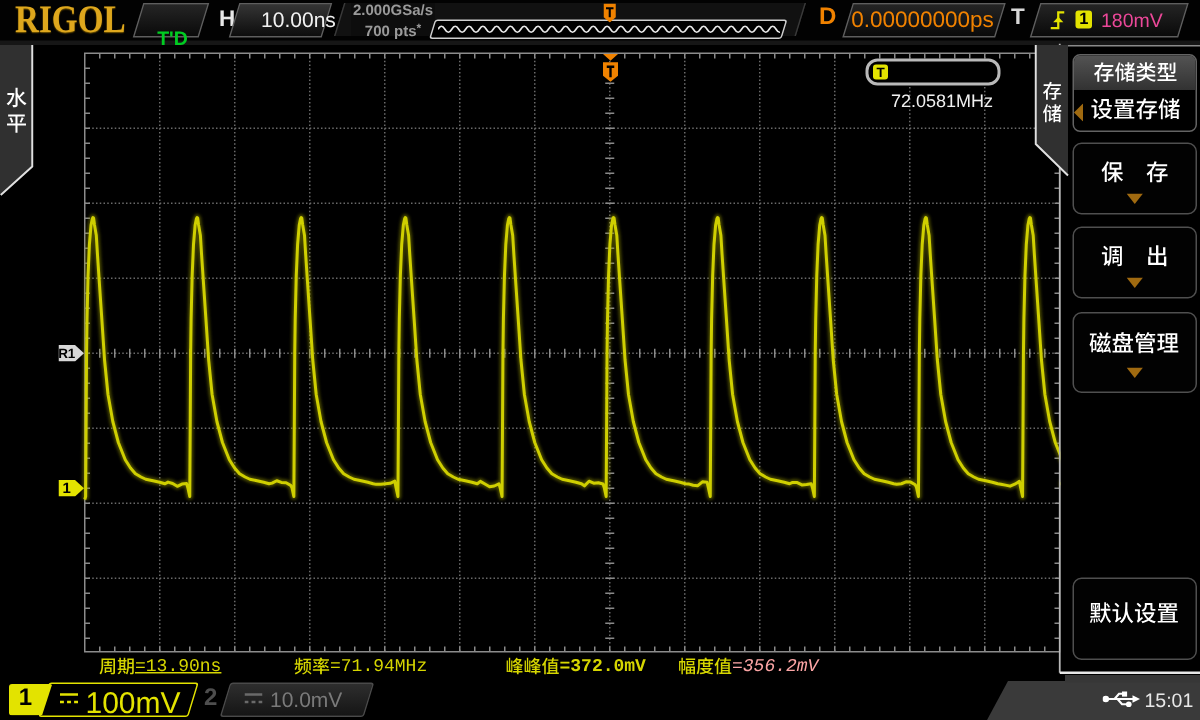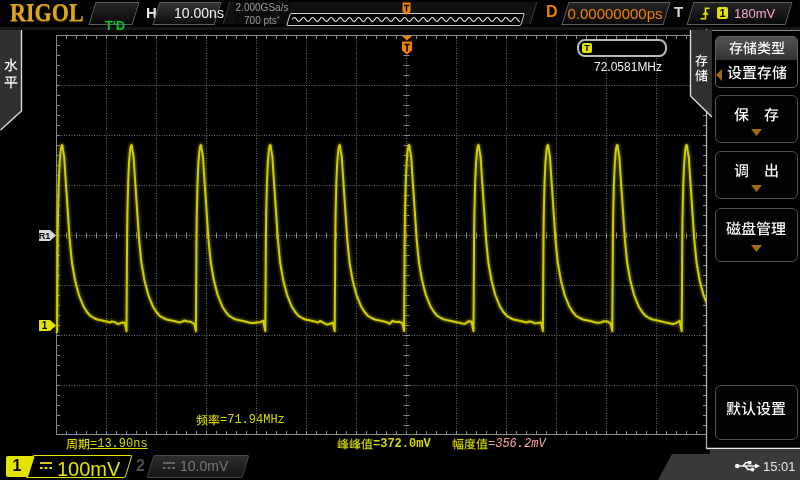--- a/index.html
+++ b/index.html
@@ -41,40 +41,40 @@
 <div class="abs" style="left:0;top:0;width:800px;height:27px;background:#020202;"></div>
 <div class="abs" style="left:0;top:27px;width:800px;height:3px;background:#161616;"></div>
 <div class="abs" style="left:10px;top:-2px;font-family:'Liberation Serif',serif;font-weight:bold;font-size:26px;letter-spacing:0px;color:#dea71d;text-shadow:0 1px 1px #7a5a00;transform:scaleX(0.85);transform-origin:0 0;">RIGOL</div>
 <div class="abs" style="left:92px;top:2px;width:42px;height:21px;background:linear-gradient(#252525,#0a0a0a);border:1px solid #5e5e5e;transform:skewX(-17deg);"></div>
 <div class="abs" style="left:97px;top:5px;width:36px;text-align:center;font-size:13px;font-weight:bold;color:#00cc22;margin-top:13px;">T'D</div>
 <div class="abs" style="left:146px;top:4px;font-size:15px;font-weight:bold;color:#e8e8e8;">H</div>
 <div class="abs" style="left:156px;top:2px;width:60px;height:21px;background:linear-gradient(#343434,#0d0d0d);border:1px solid #5e5e5e;transform:skewX(-17deg);"></div>
 <div class="abs" style="left:157px;top:5px;width:84px;text-align:center;font-size:14px;color:#f2f2f2;">10.00ns</div>
 <div class="abs" style="left:226px;top:2px;width:306px;height:22px;background:#111;border-left:1px solid #3a3a3a;border-right:1px solid #3a3a3a;transform:skewX(-17deg);"></div>
 <div class="abs" style="left:234px;top:2px;width:56px;height:22px;background:#0d0d0d;"></div>
-<div class="abs" style="left:234px;top:2px;width:56px;text-align:center;font-size:10px;line-height:11px;color:#9a9a9a;z-index:3;">2.000GSa/s<br>700&nbsp;pts<span style="font-size:8px;vertical-align:3px">*</span></div>
+<div class="abs" style="left:234px;top:2px;width:56px;text-align:center;font-size:10px;line-height:11px;color:#9a9a9a;z-index:3;font-weight:bold;">2.000GSa/s<br>700&nbsp;pts<span style="font-size:8px;vertical-align:3px">*</span></div>
 <div class="abs" style="left:288px;top:13px;width:233px;height:11px;border:1px solid #cfcfcf;border-radius:2px;background:#000;transform:skewX(-17deg);"></div>
 <svg class="abs" style="left:292px;top:14px" width="228" height="11" viewBox="0 0 228 11">
     <path d="M0 5.5 q2.30 -4.00 4.60 0 q2.30 4.00 4.60 0 q2.30 -4.00 4.60 0 q2.30 4.00 4.60 0 q2.30 -4.00 4.60 0 q2.30 4.00 4.60 0 q2.30 -4.00 4.60 0 q2.30 4.00 4.60 0 q2.30 -4.00 4.60 0 q2.30 4.00 4.60 0 q2.30 -4.00 4.60 0 q2.30 4.00 4.60 0 q2.30 -4.00 4.60 0 q2.30 4.00 4.60 0 q2.30 -4.00 4.60 0 q2.30 4.00 4.60 0 q2.30 -4.00 4.60 0 q2.30 4.00 4.60 0 q2.30 -4.00 4.60 0 q2.30 4.00 4.60 0 q2.30 -4.00 4.60 0 q2.30 4.00 4.60 0 q2.30 -4.00 4.60 0 q2.30 4.00 4.60 0 q2.30 -4.00 4.60 0 q2.30 4.00 4.60 0 q2.30 -4.00 4.60 0 q2.30 4.00 4.60 0 q2.30 -4.00 4.60 0 q2.30 4.00 4.60 0 q2.30 -4.00 4.60 0 q2.30 4.00 4.60 0 q2.30 -4.00 4.60 0 q2.30 4.00 4.60 0 q2.30 -4.00 4.60 0 q2.30 4.00 4.60 0 q2.30 -4.00 4.60 0 q2.30 4.00 4.60 0 q2.30 -4.00 4.60 0 q2.30 4.00 4.60 0 q2.30 -4.00 4.60 0 q2.30 4.00 4.60 0 q2.30 -4.00 4.60 0 q2.30 4.00 4.60 0 q2.30 -4.00 4.60 0 q2.30 4.00 4.60 0 q2.30 -4.00 4.60 0 q2.30 4.00 4.60 0 q2.30 -4.00 4.60 0 q2.30 4.00 4.60 0" fill="none" stroke="#e8e8e8" stroke-width="1.1"></path>
   </svg>
 <svg class="abs" style="left:402px;top:2px" width="9" height="13" viewBox="0 0 9 13">
     <path d="M0.5 0.5h8v9L4.5 13L0.5 9.5z" fill="#f08200"></path>
     <path d="M2 3.5h5M4.5 3.5v6" stroke="#000" stroke-width="1.4" fill="none"></path>
   </svg>
 <div class="abs" style="left:546px;top:3px;font-size:16px;font-weight:bold;color:#f08200;">D</div>
 <div class="abs" style="left:565px;top:2px;width:100px;height:21px;background:linear-gradient(#242424,#0a0a0a);border:1px solid #5e5e5e;transform:skewX(-17deg);"></div>
 <div class="abs" style="left:563px;top:5px;width:104px;text-align:center;font-size:15px;color:#f08200;">0.00000000ps</div>
 <div class="abs" style="left:674px;top:3px;font-size:15px;font-weight:bold;color:#d8d8d8;">T</div>
 <div class="abs" style="left:690px;top:2px;width:97px;height:21px;background:linear-gradient(#242424,#0a0a0a);border:1px solid #5e5e5e;transform:skewX(-17deg);"></div>
 <svg class="abs" style="left:700px;top:7px" width="11" height="13" viewBox="0 0 11 13">
     <path d="M0.5 11.7h5V1.2h4" fill="none" stroke="#e3e300" stroke-width="1.5"></path>
     <path d="M5.5 4.2l-3.4 3.6h6.8z" fill="#e3e300"></path>
   </svg>
 <div class="abs" style="left:717px;top:7px;width:11px;height:12px;background:#e3e300;border-radius:2px;color:#000;font-size:11px;font-weight:bold;text-align:center;line-height:12px;">1</div>
-<div class="abs" style="left:734px;top:6px;font-size:13px;color:#f9a8d4;">180mV</div>
+<div class="abs" style="left:734px;top:6px;font-size:13px;color:#ec4899;">180mV</div>
 <div class="abs" style="left:0;top:30px;width:22px;height:100px;background:#303030;clip-path:polygon(0 0,22px 0,22px 81px,0 100px);"></div>
 <svg class="abs" style="left:0;top:30px" width="23" height="101" viewBox="0 0 23 101">
     <path d="M21.5 0V81L0.5 100" fill="none" stroke="#e0e0e0" stroke-width="1.3"></path>
   </svg>
 <div class="abs" style="left:4px;top:58px;">
     <svg width="14" height="16" viewBox="0 0 14 16" style="" fill="#ffffff">
       <use href="#g27700" transform="translate(0.00,12.32) scale(0.01400,-0.01400)"></use>
     </svg>
   </div>
 <div class="abs" style="left:4px;top:75px;">
@@ -213,21 +213,21 @@
       <use href="#g32622" transform="translate(45.00,13.20) scale(0.01500,-0.01500)"></use>
     </svg>
   </div>
 <div class="abs" style="left:66px;top:437px;display:flex;align-items:center;">
     <svg width="24" height="13" viewBox="0 0 24 13" style="" fill="#d6d600">
       <use href="#g21608" transform="translate(0.00,10.56) scale(0.01200,-0.01200)"></use>
       <use href="#g26399" transform="translate(12.00,10.56) scale(0.01200,-0.01200)"></use>
     </svg>
     <span style="font-family:'Liberation Mono',monospace;font-size:12px;color:#d6d600;letter-spacing:0px;text-decoration:underline;">=13.90ns</span>
   </div>
-<div class="abs" style="left:196px;top:413px;display:flex;align-items:center;">
+<div class="abs" style="left:196px;top:437px;display:flex;align-items:center;">
     <svg width="24" height="13" viewBox="0 0 24 13" style="" fill="#d6d600">
       <use href="#g39057" transform="translate(0.00,10.56) scale(0.01200,-0.01200)"></use>
       <use href="#g29575" transform="translate(12.00,10.56) scale(0.01200,-0.01200)"></use>
     </svg>
     <span style="font-family:'Liberation Mono',monospace;font-size:12px;color:#d6d600;letter-spacing:0px;">=71.94MHz</span>
   </div>
 <div class="abs" style="left:337px;top:437px;display:flex;align-items:flex-end;font-weight:bold;">
     <svg width="36" height="13" viewBox="0 0 36 13" style="" fill="#d6d600">
       <use href="#g23792" transform="translate(0.00,10.56) scale(0.01200,-0.01200)"></use>
       <use href="#g23792" transform="translate(12.00,10.56) scale(0.01200,-0.01200)"></use>

